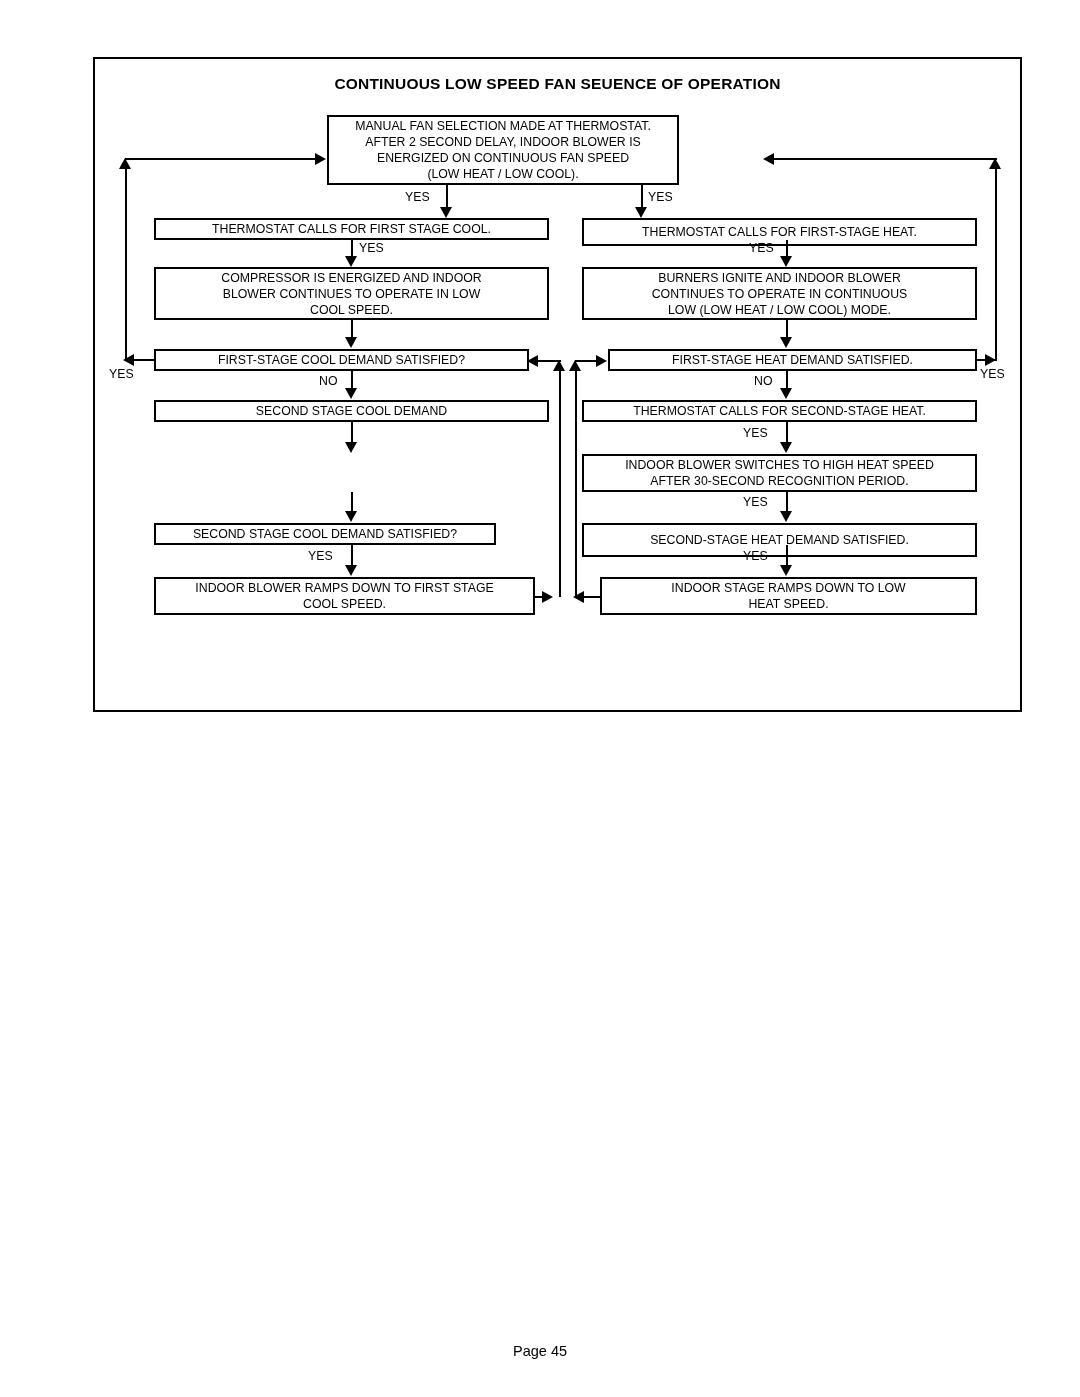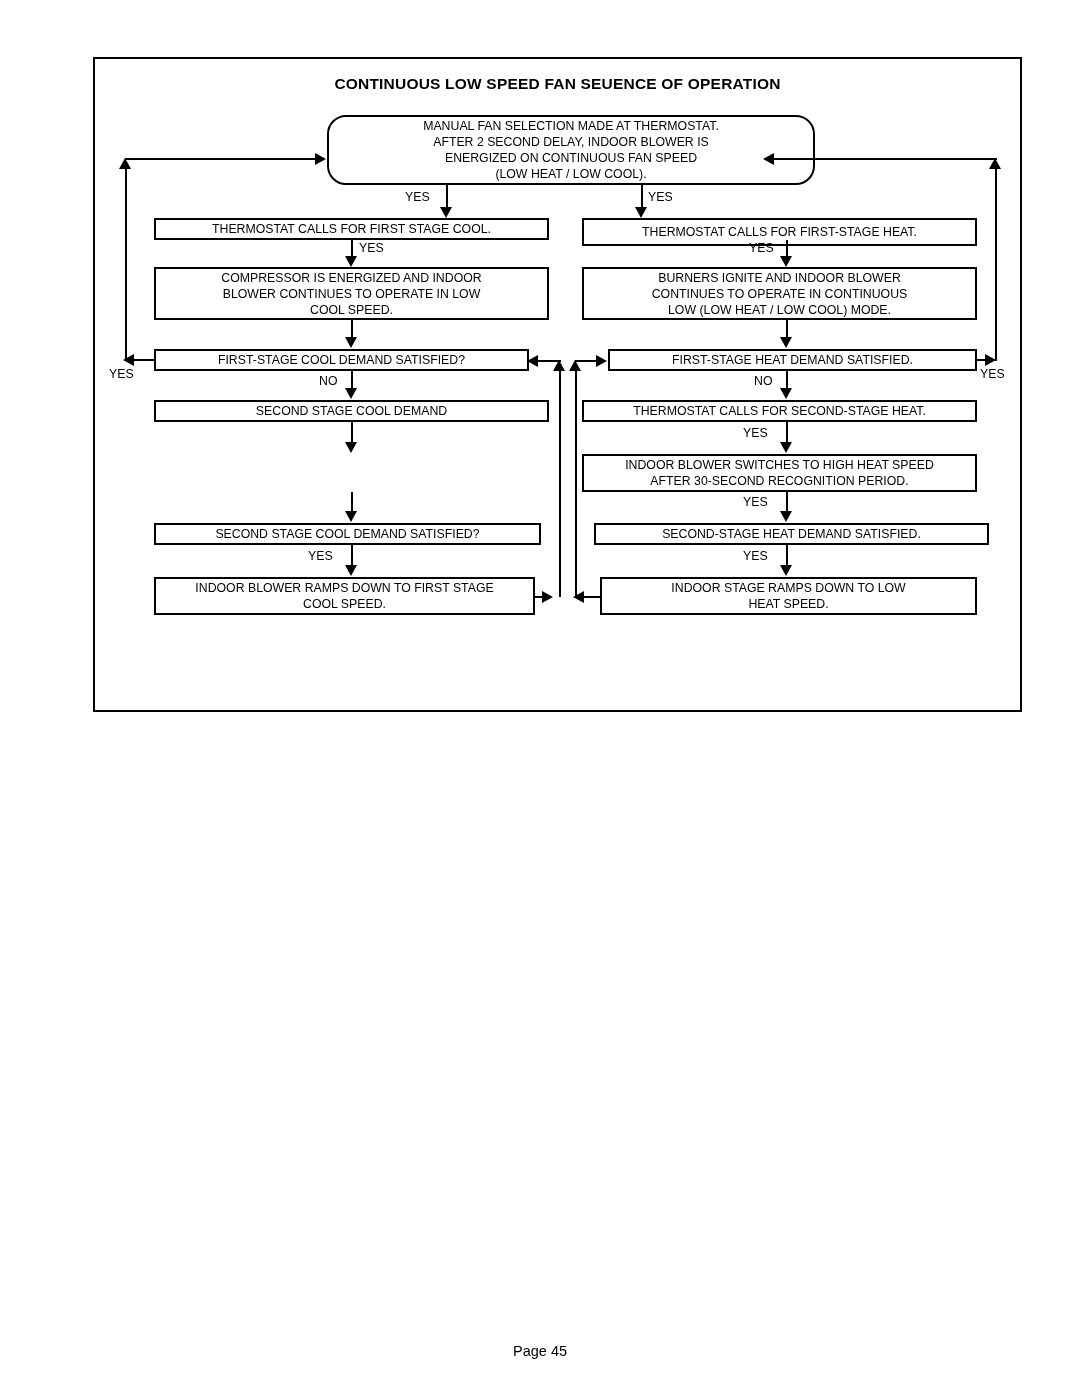--- a/index.html
+++ b/index.html
@@ -116,21 +116,21 @@
 </style>
 </head>
 <body>
 
 <div class="page">
 
   <div class="frame">
 
     <div class="title">CONTINUOUS LOW SPEED FAN SEUENCE OF OPERATION</div>
 
-    <div class="box" style="left:232px; top:56px; width:488px; height:70px;border-radius:19px;">
+    <div class="box" style="left:232px; top:56px; width:352px; height:70px;">
       <span style="white-space:pre-line;">MANUAL FAN SELECTION MADE AT THERMOSTAT.
 AFTER 2 SECOND DELAY, INDOOR BLOWER IS
 ENERGIZED ON CONTINUOUS FAN SPEED
 (LOW HEAT / LOW COOL).</span>
     </div>
 
     <div class="box" style="left:59px; top:159px; width:395px; height:22px;">
       <span style="white-space:pre-line;">THERMOSTAT CALLS FOR FIRST STAGE  COOL.</span>
     </div>
 
@@ -142,21 +142,21 @@
 
     <div class="box" style="left:59px; top:290px; width:375px; height:22px;">
       <span style="white-space:pre-line;">FIRST-STAGE COOL DEMAND SATISFIED?</span>
     </div>
 
     <div class="box" style="left:59px; top:341px; width:395px; height:22px;">
       <span style="white-space:pre-line;">SECOND STAGE COOL DEMAND</span>
     </div>
 
 
-    <div class="box" style="left:59px; top:464px; width:387px; height:22px;">
+    <div class="box" style="left:59px; top:464px; width:342px; height:22px;">
       <span style="white-space:pre-line;">SECOND STAGE COOL DEMAND SATISFIED?</span>
     </div>
 
     <div class="box" style="left:59px; top:518px; width:381px; height:38px;">
       <span style="white-space:pre-line;">INDOOR BLOWER RAMPS DOWN TO FIRST STAGE
 COOL SPEED.</span>
     </div>
 
     <div class="box" style="left:487px; top:159px; width:395px; height:28px;">
       <span style="white-space:pre-line;">THERMOSTAT CALLS FOR FIRST-STAGE HEAT.</span>
@@ -174,21 +174,21 @@
 
     <div class="box" style="left:487px; top:341px; width:395px; height:22px;">
       <span style="white-space:pre-line;">THERMOSTAT CALLS FOR SECOND-STAGE HEAT.</span>
     </div>
 
     <div class="box" style="left:487px; top:395px; width:395px; height:38px;">
       <span style="white-space:pre-line;">INDOOR BLOWER SWITCHES TO HIGH HEAT SPEED
 AFTER 30-SECOND RECOGNITION PERIOD.</span>
     </div>
 
-    <div class="box" style="left:487px; top:464px; width:395px; height:22px;margin-left:12px;">
+    <div class="box" style="left:487px; top:464px; width:395px; height:34px;">
       <span style="white-space:pre-line;">SECOND-STAGE HEAT DEMAND SATISFIED.</span>
     </div>
 
     <div class="box" style="left:505px; top:518px; width:377px; height:38px;">
       <span style="white-space:pre-line;">INDOOR STAGE RAMPS DOWN TO LOW
 HEAT SPEED.</span>
     </div>
 
     <div class="vline" style="left:351px; top:126px; height:23px;"></div>
     <div class="arrow arrow-down" style="left:345px; top:148px;"></div>

